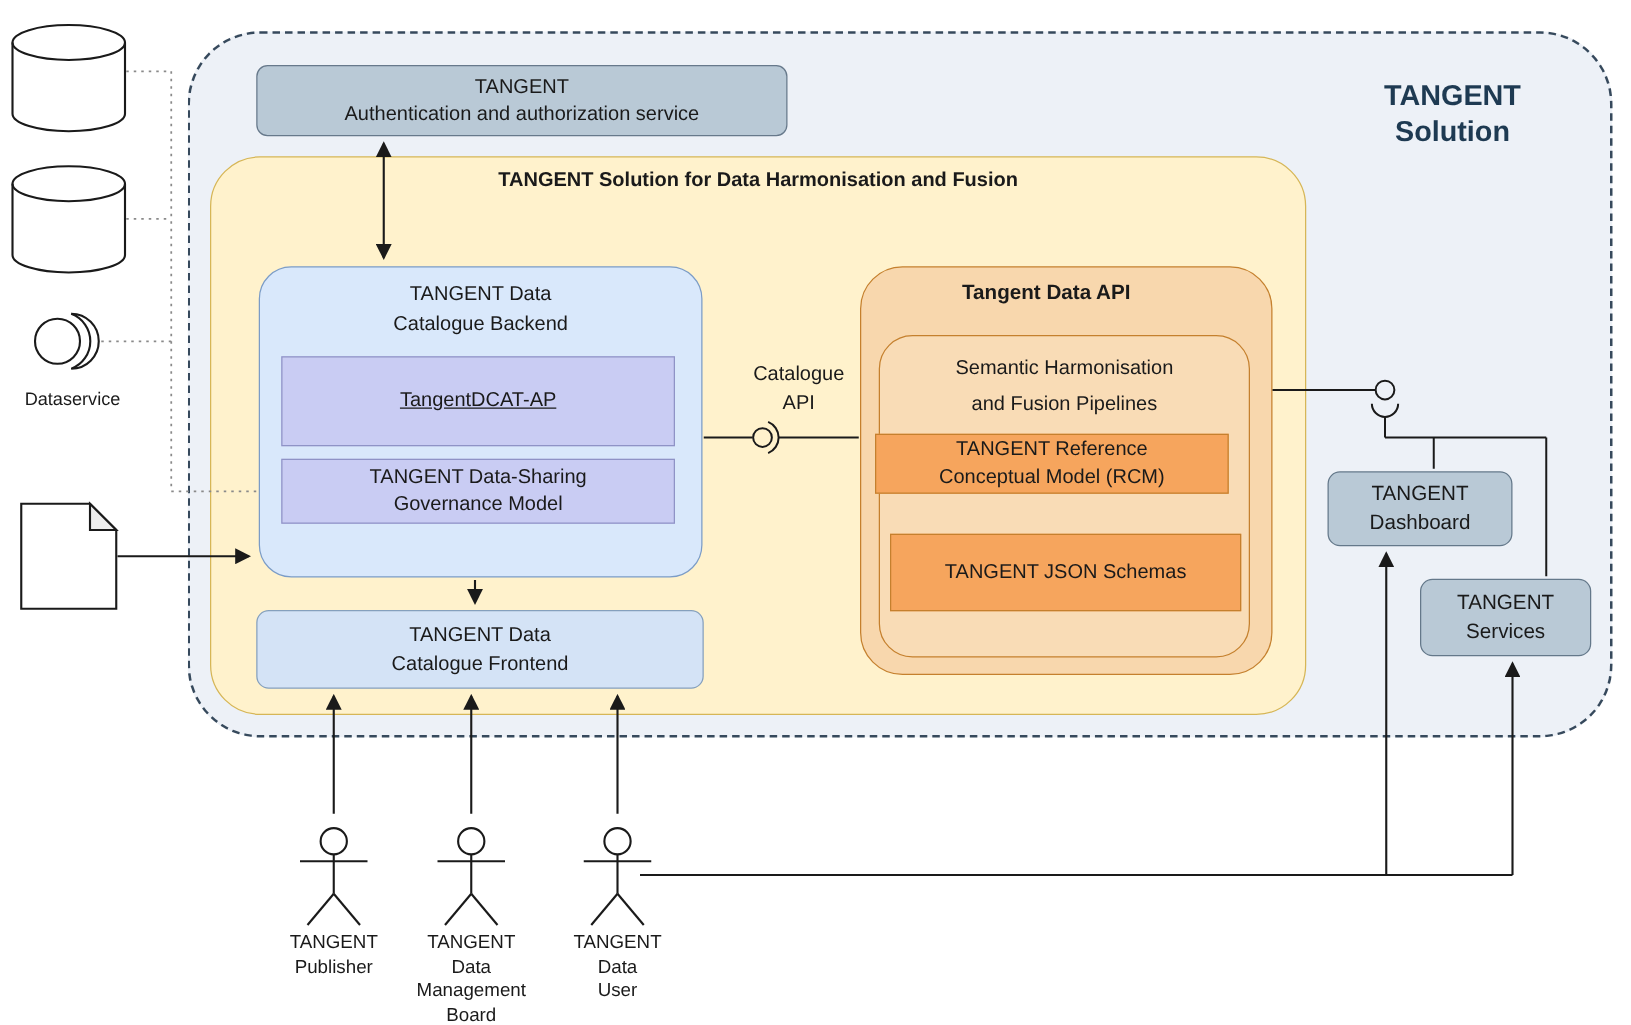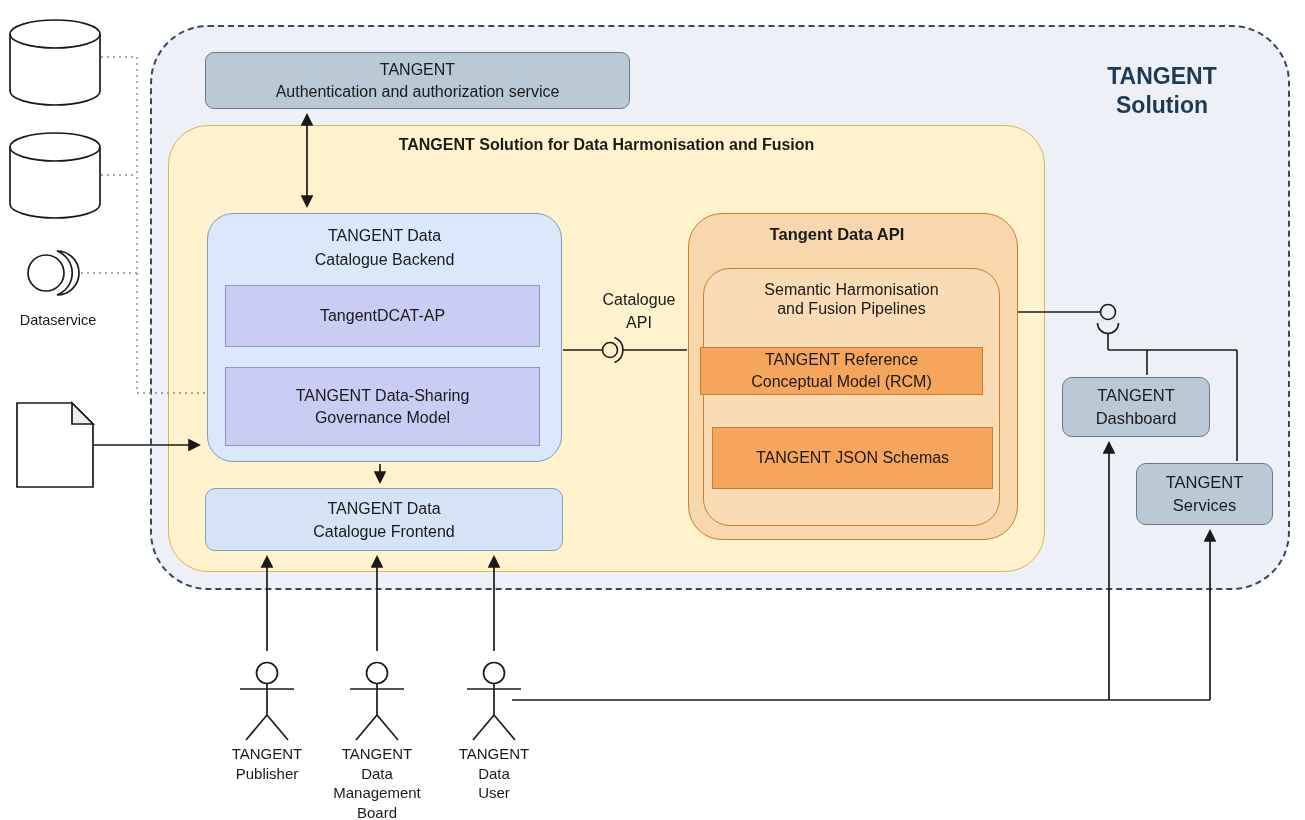--- a/index.html
+++ b/index.html
@@ -21,37 +21,37 @@
 
   
   .auth-box{left:205px;top:52px;width:425px;height:57px;background:#b9c9d6;border:1.5px solid #67798b;
       border-radius:9px;font-size:16px;line-height:22px;z-index:4;}
 
   
   .backend-box{left:207px;top:213px;width:355px;height:249px;background:#d9e8fb;border:1.5px solid #7b9cc7;
       border-radius:26px;z-index:3;}
   .backend-title{left:207px;top:224px;width:355px;font-size:16px;line-height:24px;z-index:4;}
   .purple-box{background:#c9ccf3;border:1px solid #8f93c6;font-size:16px;line-height:22px;z-index:4;}
-  .dcat-box{left:225px;top:285px;width:315px;height:62px;}
-  .gov-box{left:225px;top:367px;width:315px;height:79px;}
+  .dcat-box{left:225px;top:285px;width:315px;height:72px;text-decoration:underline;}
+  .gov-box{left:225px;top:367px;width:315px;height:52px;}
 
   
   .frontend-box{left:205px;top:488px;width:358px;height:63px;background:#d4e3f6;border:1.5px solid #85a0bd;
       border-radius:10px;font-size:16px;line-height:23px;z-index:4;}
 
   
   .capi-label{left:584px;top:288px;width:110px;font-size:16px;line-height:23px;z-index:4;}
 
   
   .dataapi-box{left:688px;top:213px;width:330px;height:327px;background:#f8d7ad;border:1.5px solid #c5802e;
       border-radius:34px;z-index:3;}
   .dataapi-title{left:672px;top:225px;width:330px;font-size:16.5px;font-weight:bold;z-index:4;}
   .pipelines-box{left:703px;top:268px;width:297px;height:258px;background:#f9dcb6;border:1.5px solid #c5802e;
       border-radius:27px;z-index:3;}
-  .pipelines-title{left:703px;top:280px;width:297px;font-size:16px;line-height:19px;z-index:4;}
+  .pipelines-title{left:703px;top:280px;width:297px;font-size:16px;line-height:29px;z-index:4;}
   .orange-item{background:#f6a55d;border:1px solid #c5802e;font-size:16px;line-height:22px;z-index:4;}
   .rcm-box{left:700px;top:347px;width:283px;height:48px;}
   .json-box{left:712px;top:427px;width:281px;height:62px;}
 
   
   .gray-box{background:#b9c9d6;border:1.5px solid #64788a;border-radius:10px;
       font-size:16.5px;line-height:23px;z-index:4;}
   .dashboard-box{left:1062px;top:377px;width:148px;height:60px;}
   .services-box{left:1136px;top:463px;width:137px;height:62px;}
 

